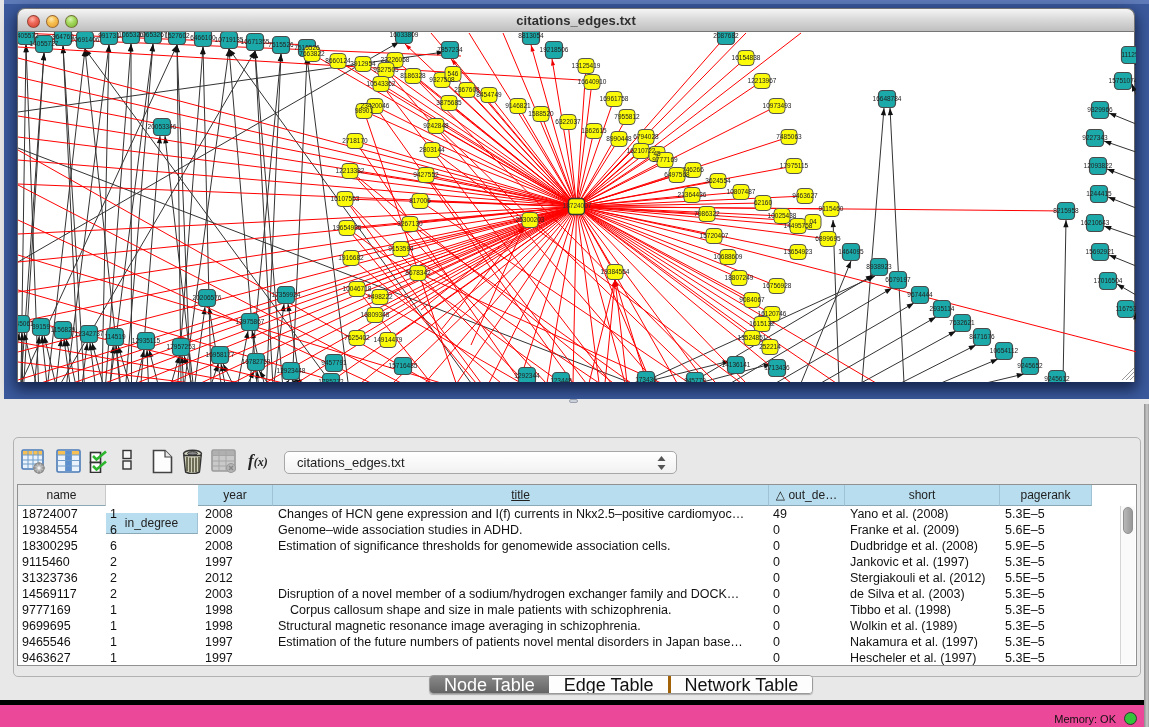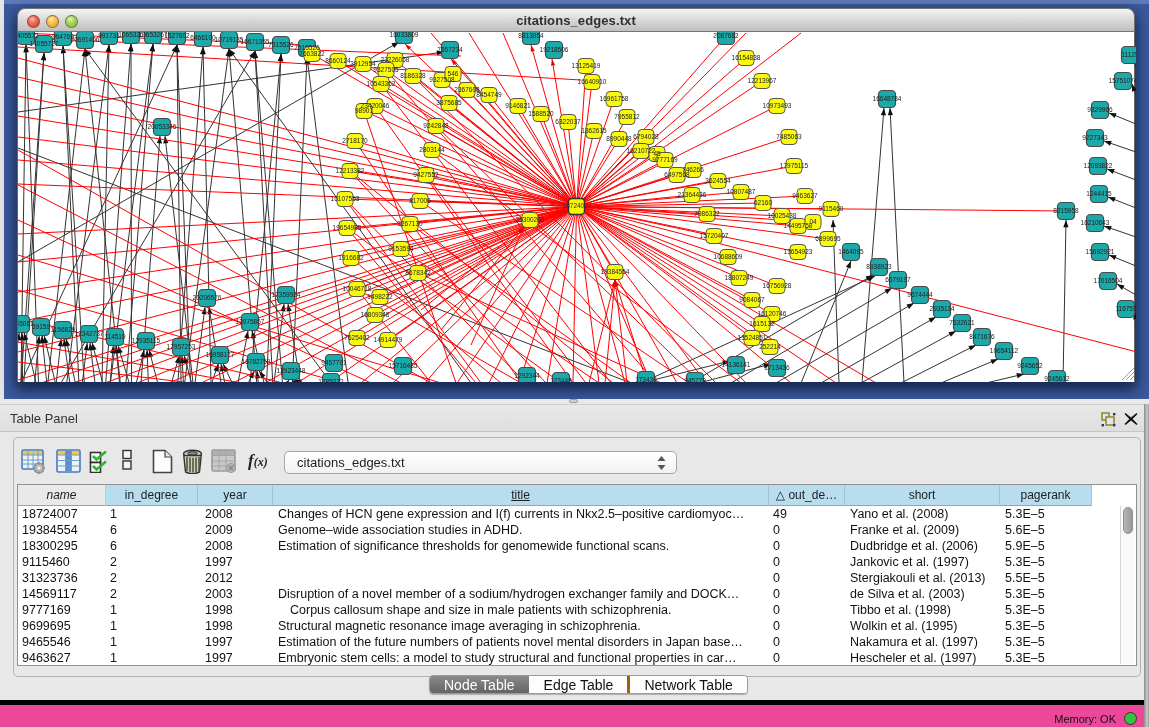--- a/index.html
+++ b/index.html
@@ -20,21 +20,21 @@
 .combo{position:absolute;left:284px;top:52px;width:393px;height:23px;background:linear-gradient(#ffffff,#f1f1f1);border:1px solid #a7a7a7;border-radius:5px;font-size:13px;color:#222;line-height:21px;padding-left:12px}
 .table{position:absolute;left:17px;top:85px;width:1120px;height:182px;background:#fff;border:1px solid #919191}
 .thead{position:absolute;left:0;top:0;width:1103px;height:21px;background:#fff}
 .th{position:absolute;top:0;height:21px;background:#b8ddee;border-right:1px solid #9fc3d4;border-bottom:1px solid #8aa8b6;font-size:12px;color:#222;text-align:center;line-height:21px}
 .rows{position:absolute;left:0;top:21px;width:1103px;font-size:12.5px;color:#111}
 .row{position:absolute;height:16px;white-space:nowrap}
 .cell{position:absolute;top:0;height:16px;line-height:16px;overflow:hidden}
 .sb{position:absolute;right:1px;top:21px;width:15px;height:158px;background:#fafafa;border-left:1px solid #d5d5d5}
 .sb .thumb{position:absolute;left:2px;top:1px;width:10px;height:27px;border-radius:5px;background:linear-gradient(90deg,#b8b8b8,#989898);border:1px solid #909090}
 .tabs{position:absolute;left:429px;top:276px;height:19px;display:flex;border:1px solid #9a9a9a;border-radius:4px;overflow:hidden;box-shadow:0 1px 1px rgba(0,0,0,.25)}
-.tab{font-size:14px;padding:0 14px;line-height:18px;background:#fdfdfd;color:#111}
+.tab{font-size:18px;padding:0 14px;line-height:18px;background:#fdfdfd;color:#111}
 .tab.sel{background:linear-gradient(#8a8a8a,#646464);color:#fff}
 .tab.mid{border-left:1px solid #fff;border-right:3px solid #a16207}
 .status{position:absolute;left:0;top:301px;width:1149px;height:36px;background:#ec4899;border-top:5px solid #000000}
 .mem{position:absolute;right:33px;top:8px;font-size:11px;color:#111}
 .dot{position:absolute;right:12px;top:7px;width:13px;height:13px;border-radius:50%;background:#35c33c;border:1.5px solid #333}
 .rstrip{position:absolute;right:0;top:5px;width:5px;height:323px;background:linear-gradient(90deg,#8b8b8b,#c9c9c9 60%,#9d9d9d)}
 .icon{position:absolute;top:50px}
 </style></head><body>
 <div class="leftstrip"></div>
 <div class="desktop"></div>
@@ -778,33 +778,20 @@
         <g stroke="#999" stroke-width="1">
           <line x1="1121" y1="380" x2="1133" y2="368"></line>
           <line x1="1125" y1="380" x2="1133" y2="372"></line>
           <line x1="1129" y1="380" x2="1133" y2="376"></line>
         </g>
       </svg>
     </div>
 </div>
 <div class="tp">
     <div style="position:absolute;left:569px;top:0px;width:9px;height:4px;background:#cdd2da;border:1px solid #9aa0ae;border-radius:2px"></div>
-  <div class="tp-title">
-      <span>Table Panel</span>
-    <svg style="position:absolute;right:33px;top:7px" width="15" height="15" viewBox="0 0 15 15">
-<rect x="1" y="1" width="7" height="7" fill="#dce8f8" stroke="#9a8a28" stroke-width="1.6"></rect>
-<rect x="5" y="5" width="8" height="8" fill="#dce8f8" stroke="#9a8a28" stroke-width="1.6"></rect>
-<rect x="12" y="1" width="2.4" height="2.4" fill="#1c3a6e"></rect>
-        <rect x="0.6" y="12" width="2.4" height="2.4" fill="#1c3a6e"></rect>
-        <rect x="12" y="12" width="2.4" height="2.4" fill="#1c3a6e"></rect>
-</svg>
-    <svg style="position:absolute;right:11px;top:7px" width="14" height="14" viewBox="0 0 14 14">
-<path d="M1.5 1 L7 5.4 L12.5 1 L13.5 2 L8.6 7 L13.5 12 L12.5 13 L7 8.6 L1.5 13 L0.5 12 L5.4 7 L0.5 2 Z" fill="#111"></path>
-</svg>
-  </div>
   <div class="panel"></div>
   <svg class="icon" style="left:21px" width="25" height="25" viewBox="0 0 25 25">
       <rect x="1" y="1" width="21" height="19" rx="1.5" fill="#eaf2fb" stroke="#4a7ab5" stroke-width="1.6"></rect>
 <rect x="2" y="2" width="9" height="4" fill="#f6c054"></rect>
       <rect x="12" y="2" width="9" height="4" fill="#f6c054"></rect>
 <path d="M2 6 H21 M2 11 H21 M2 15 H21 M7 2 V20 M12 2 V20 M17 2 V20" stroke="#6f9cc8" stroke-width="1"></path>
 <circle cx="18" cy="19" r="5.2" fill="#b9b9b9" stroke="#8a8a8a"></circle>
       <circle cx="18" cy="19" r="2" fill="#e2e2e2"></circle>
 <g stroke="#8a8a8a" stroke-width="1.6">
         <path d="M18 13.4 V24.6 M12.4 19 H23.6 M14 15 L22 23 M22 15 L14 23"></path>
@@ -845,22 +832,22 @@
 <circle cx="20" cy="19" r="4.5" fill="#b5b5b5" stroke="#999"></circle>
       <path d="M18 17 L22 21 M22 17 L18 21" stroke="#888" stroke-width="1.4"></path>
     </svg>
     <div style="position:absolute;left:248px;top:52px;width:26px;font-family:'Liberation Serif',serif;font-style:italic;font-weight:bold;font-size:17px;color:#222">f<span style="font-size:12px">(x)</span></div>
   <div class="combo">citations_edges.txt <svg style="position:absolute;right:10px;top:4px" width="9" height="14" viewBox="0 0 9 14">
 <path d="M4.5 0 L8.5 5 L0.5 5 Z" fill="#555"></path>
         <path d="M4.5 14 L8.5 9 L0.5 9 Z" fill="#555"></path>
 </svg></div>
   <div class="table">
     <div class="thead">
-        <div class="th" style="left:0px;width:88px;background:#e9e9e9;border-right:1px solid #c9c9c9;font-style:italic;">name</div>
-        <div class="th" style="left:88px;width:92px;">in_degree</div>
+        <div class="th" style="left:0px;width:88px;background:#e9e9e9;border-right:1px solid #c9c9c9;">name</div>
+        <div class="th" style="left:88px;width:92px;margin-top:28px;">in_degree</div>
         <div class="th" style="left:180px;width:75px;">year</div>
         <div class="th" style="left:255px;width:496px;text-decoration:underline;">title</div>
         <div class="th" style="left:751px;width:76px;">△ out_de…</div>
         <div class="th" style="left:827px;width:155px;">short</div>
         <div class="th" style="left:982px;width:92px;">pagerank</div>
       </div>
     <div class="rows">
         <div class="row" style="top:0px;left:0;width:1103px">
           <div class="cell" style="left:4px;width:84px">18724007</div>
           <div class="cell" style="left:92px;width:88px">1</div>
@@ -876,39 +863,39 @@
           <div class="cell" style="left:187px;width:72px">2009</div>
           <div class="cell" style="left:260px;width:492px">Genome–wide association studies in ADHD.</div>
           <div class="cell" style="left:755px;width:72px">0</div>
           <div class="cell" style="left:832px;width:150px">Franke et al. (2009)</div>
           <div class="cell" style="left:987px;width:90px">5.6E–5</div>
         </div>
         <div class="row" style="top:32px;left:0;width:1103px">
           <div class="cell" style="left:4px;width:84px">18300295</div>
           <div class="cell" style="left:92px;width:88px">6</div>
           <div class="cell" style="left:187px;width:72px">2008</div>
-          <div class="cell" style="left:260px;width:492px">Estimation of significance thresholds for genomewide functional scans.</div>
+          <div class="cell" style="left:260px;width:492px">Estimation of significance thresholds for genomewide association cells.</div>
           <div class="cell" style="left:755px;width:72px">0</div>
-          <div class="cell" style="left:832px;width:150px">Dudbridge et al. (2006)</div>
+          <div class="cell" style="left:832px;width:150px">Dudbridge et al. (2008)</div>
           <div class="cell" style="left:987px;width:90px">5.9E–5</div>
         </div>
         <div class="row" style="top:48px;left:0;width:1103px">
           <div class="cell" style="left:4px;width:84px">9115460</div>
           <div class="cell" style="left:92px;width:88px">2</div>
           <div class="cell" style="left:187px;width:72px">1997</div>
           <div class="cell" style="left:755px;width:72px">0</div>
           <div class="cell" style="left:832px;width:150px">Jankovic et al. (1997)</div>
           <div class="cell" style="left:987px;width:90px">5.3E–5</div>
         </div>
         <div class="row" style="top:64px;left:0;width:1103px">
           <div class="cell" style="left:4px;width:84px">31323736</div>
           <div class="cell" style="left:92px;width:88px">2</div>
           <div class="cell" style="left:187px;width:72px">2012</div>
           <div class="cell" style="left:755px;width:72px">0</div>
-          <div class="cell" style="left:832px;width:150px">Stergiakouli et al. (2013)</div>
+          <div class="cell" style="left:832px;width:150px">Stergiakouli et al. (2012)</div>
           <div class="cell" style="left:987px;width:90px">5.5E–5</div>
         </div>
         <div class="row" style="top:80px;left:0;width:1103px">
           <div class="cell" style="left:4px;width:84px">14569117</div>
           <div class="cell" style="left:92px;width:88px">2</div>
           <div class="cell" style="left:187px;width:72px">2003</div>
           <div class="cell" style="left:260px;width:492px">Disruption of a novel member of a sodium/hydrogen exchanger family and DOCK…</div>
           <div class="cell" style="left:755px;width:72px">0</div>
           <div class="cell" style="left:832px;width:150px">de Silva et al. (2003)</div>
           <div class="cell" style="left:987px;width:90px">5.3E–5</div>
@@ -921,37 +908,36 @@
           <div class="cell" style="left:755px;width:72px">0</div>
           <div class="cell" style="left:832px;width:150px">Tibbo et al. (1998)</div>
           <div class="cell" style="left:987px;width:90px">5.3E–5</div>
         </div>
         <div class="row" style="top:112px;left:0;width:1103px">
           <div class="cell" style="left:4px;width:84px">9699695</div>
           <div class="cell" style="left:92px;width:88px">1</div>
           <div class="cell" style="left:187px;width:72px">1998</div>
           <div class="cell" style="left:260px;width:492px">Structural magnetic resonance image averaging in schizophrenia.</div>
           <div class="cell" style="left:755px;width:72px">0</div>
-          <div class="cell" style="left:832px;width:150px">Wolkin et al. (1995)</div>
+          <div class="cell" style="left:832px;width:150px">Wolkin et al. (1989)</div>
           <div class="cell" style="left:987px;width:90px">5.3E–5</div>
         </div>
         <div class="row" style="top:128px;left:0;width:1103px">
           <div class="cell" style="left:4px;width:84px">9465546</div>
           <div class="cell" style="left:92px;width:88px">1</div>
           <div class="cell" style="left:187px;width:72px">1997</div>
           <div class="cell" style="left:260px;width:492px">Estimation of the future numbers of patients novel mental disorders in Japan base…</div>
           <div class="cell" style="left:755px;width:72px">0</div>
           <div class="cell" style="left:832px;width:150px">Nakamura et al. (1997)</div>
           <div class="cell" style="left:987px;width:90px">5.3E–5</div>
         </div>
         <div class="row" style="top:144px;left:0;width:1103px">
           <div class="cell" style="left:4px;width:84px">9463627</div>
           <div class="cell" style="left:92px;width:88px">1</div>
           <div class="cell" style="left:187px;width:72px">1997</div>
-          <div class="cell" style="left:260px;width:492px">Embryonic stem cells: a model to study structural and functional properties in car…</div>
           <div class="cell" style="left:755px;width:72px">0</div>
           <div class="cell" style="left:832px;width:150px">Hescheler et al. (1997)</div>
           <div class="cell" style="left:987px;width:90px">5.3E–5</div>
         </div>
       </div>
     <div class="sb">
         <div class="thumb"></div>
       </div>
   </div>
   <div class="tabs">

